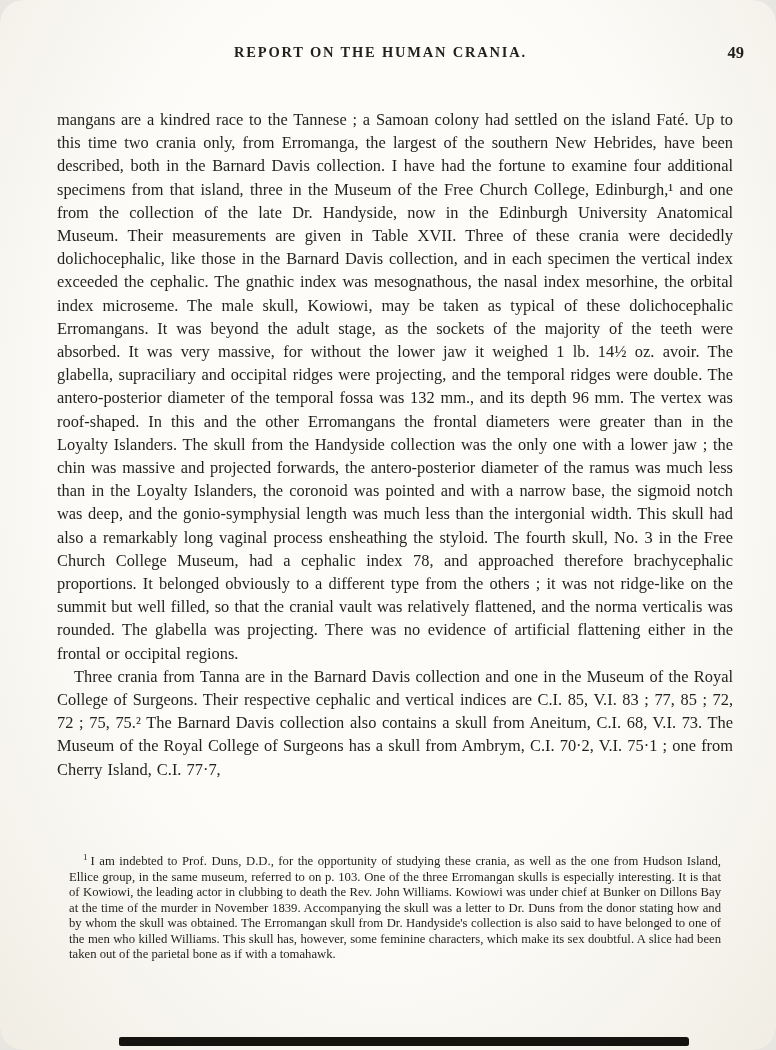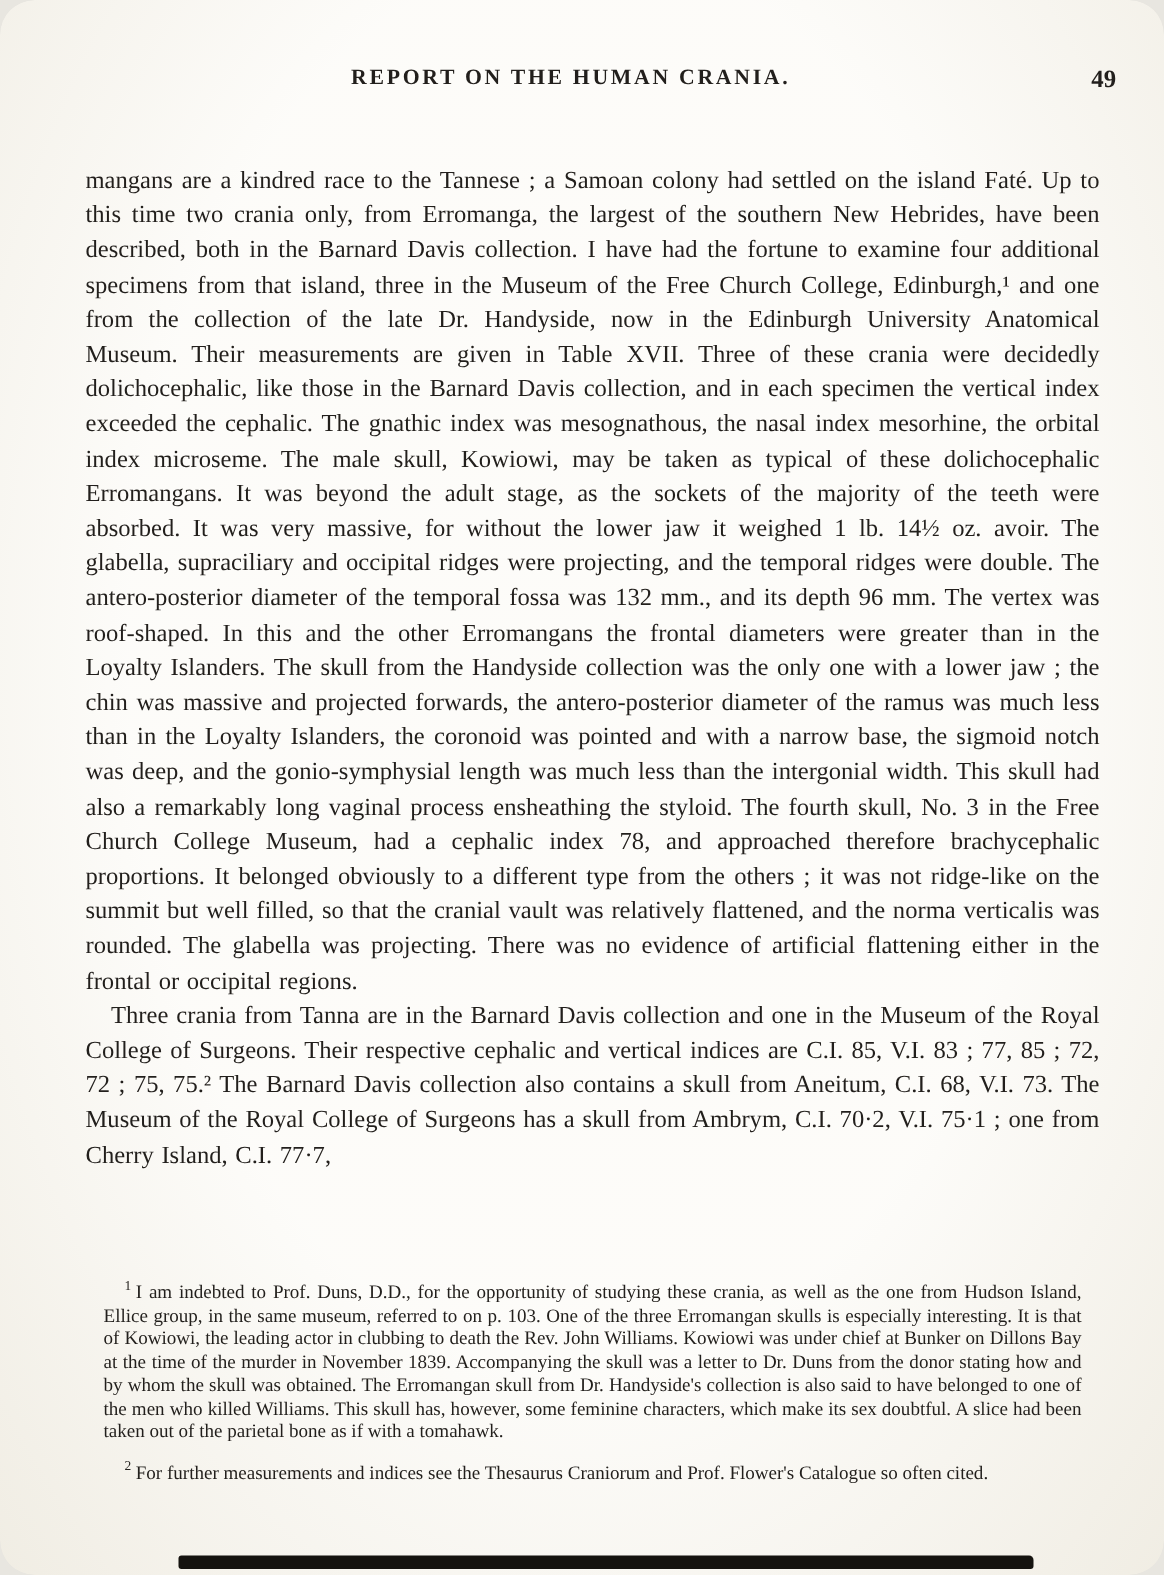--- a/index.html
+++ b/index.html
@@ -106,18 +106,17 @@
     <div class="page-number">49</div>
   </div>
 
   <div class="body-text">
     <p>mangans are a kindred race to the Tannese ; a Samoan colony had settled on the island Faté. Up to this time two crania only, from Erromanga, the largest of the southern New Hebrides, have been described, both in the Barnard Davis collection. I have had the fortune to examine four additional specimens from that island, three in the Museum of the Free Church College, Edinburgh,¹ and one from the collection of the late Dr. Handyside, now in the Edinburgh University Anatomical Museum. Their measurements are given in Table XVII. Three of these crania were decidedly dolichocephalic, like those in the Barnard Davis collection, and in each specimen the vertical index exceeded the cephalic. The gnathic index was mesognathous, the nasal index mesorhine, the orbital index microseme. The male skull, Kowiowi, may be taken as typical of these dolichocephalic Erromangans. It was beyond the adult stage, as the sockets of the majority of the teeth were absorbed. It was very massive, for without the lower jaw it weighed 1 lb. 14½ oz. avoir. The glabella, supraciliary and occipital ridges were projecting, and the temporal ridges were double. The antero-posterior diameter of the temporal fossa was 132 mm., and its depth 96 mm. The vertex was roof-shaped. In this and the other Erromangans the frontal diameters were greater than in the Loyalty Islanders. The skull from the Handyside collection was the only one with a lower jaw ; the chin was massive and projected forwards, the antero-posterior diameter of the ramus was much less than in the Loyalty Islanders, the coronoid was pointed and with a narrow base, the sigmoid notch was deep, and the gonio-symphysial length was much less than the intergonial width. This skull had also a remarkably long vaginal process ensheathing the styloid. The fourth skull, No. 3 in the Free Church College Museum, had a cephalic index 78, and approached therefore brachycephalic proportions. It belonged obviously to a different type from the others ; it was not ridge-like on the summit but well filled, so that the cranial vault was relatively flattened, and the norma verticalis was rounded. The glabella was projecting. There was no evidence of artificial flattening either in the frontal or occipital regions.</p>
     <p class="indent">Three crania from Tanna are in the Barnard Davis collection and one in the Museum of the Royal College of Surgeons. Their respective cephalic and vertical indices are C.I. 85, V.I. 83 ; 77, 85 ; 72, 72 ; 75, 75.² The Barnard Davis collection also contains a skull from Aneitum, C.I. 68, V.I. 73. The Museum of the Royal College of Surgeons has a skull from Ambrym, C.I. 70·2, V.I. 75·1 ; one from Cherry Island, C.I. 77·7,</p>
   </div>
 
   <div class="footnotes">
     <p><span class="footnote-marker">1</span><span>I am indebted to Prof. Duns, D.D., for the opportunity of studying these crania, as well as the one from Hudson Island, Ellice group, in the same museum, referred to on p. 103. One of the three Erromangan skulls is especially interesting. It is that of Kowiowi, the leading actor in clubbing to death the Rev. John Williams. Kowiowi was under chief at Bunker on Dillons Bay at the time of the murder in November 1839. Accompanying the skull was a letter to Dr. Duns from the donor stating how and by whom the skull was obtained. The Erromangan skull from Dr. Handyside's collection is also said to have belonged to one of the men who killed Williams. This skull has, however, some feminine characters, which make its sex doubtful. A slice had been taken out of the parietal bone as if with a tomahawk.</span></p>
-    <p><span class="footnote-marker">2</span><span>For further measurements and indices see the Thesaurus Craniorum and Prof. Flower's Catalogue so often cited.</span></p>
   </div>
 
   <div class="scan-artifact-bar"></div>
 
 </div>
 
 </body></html>

